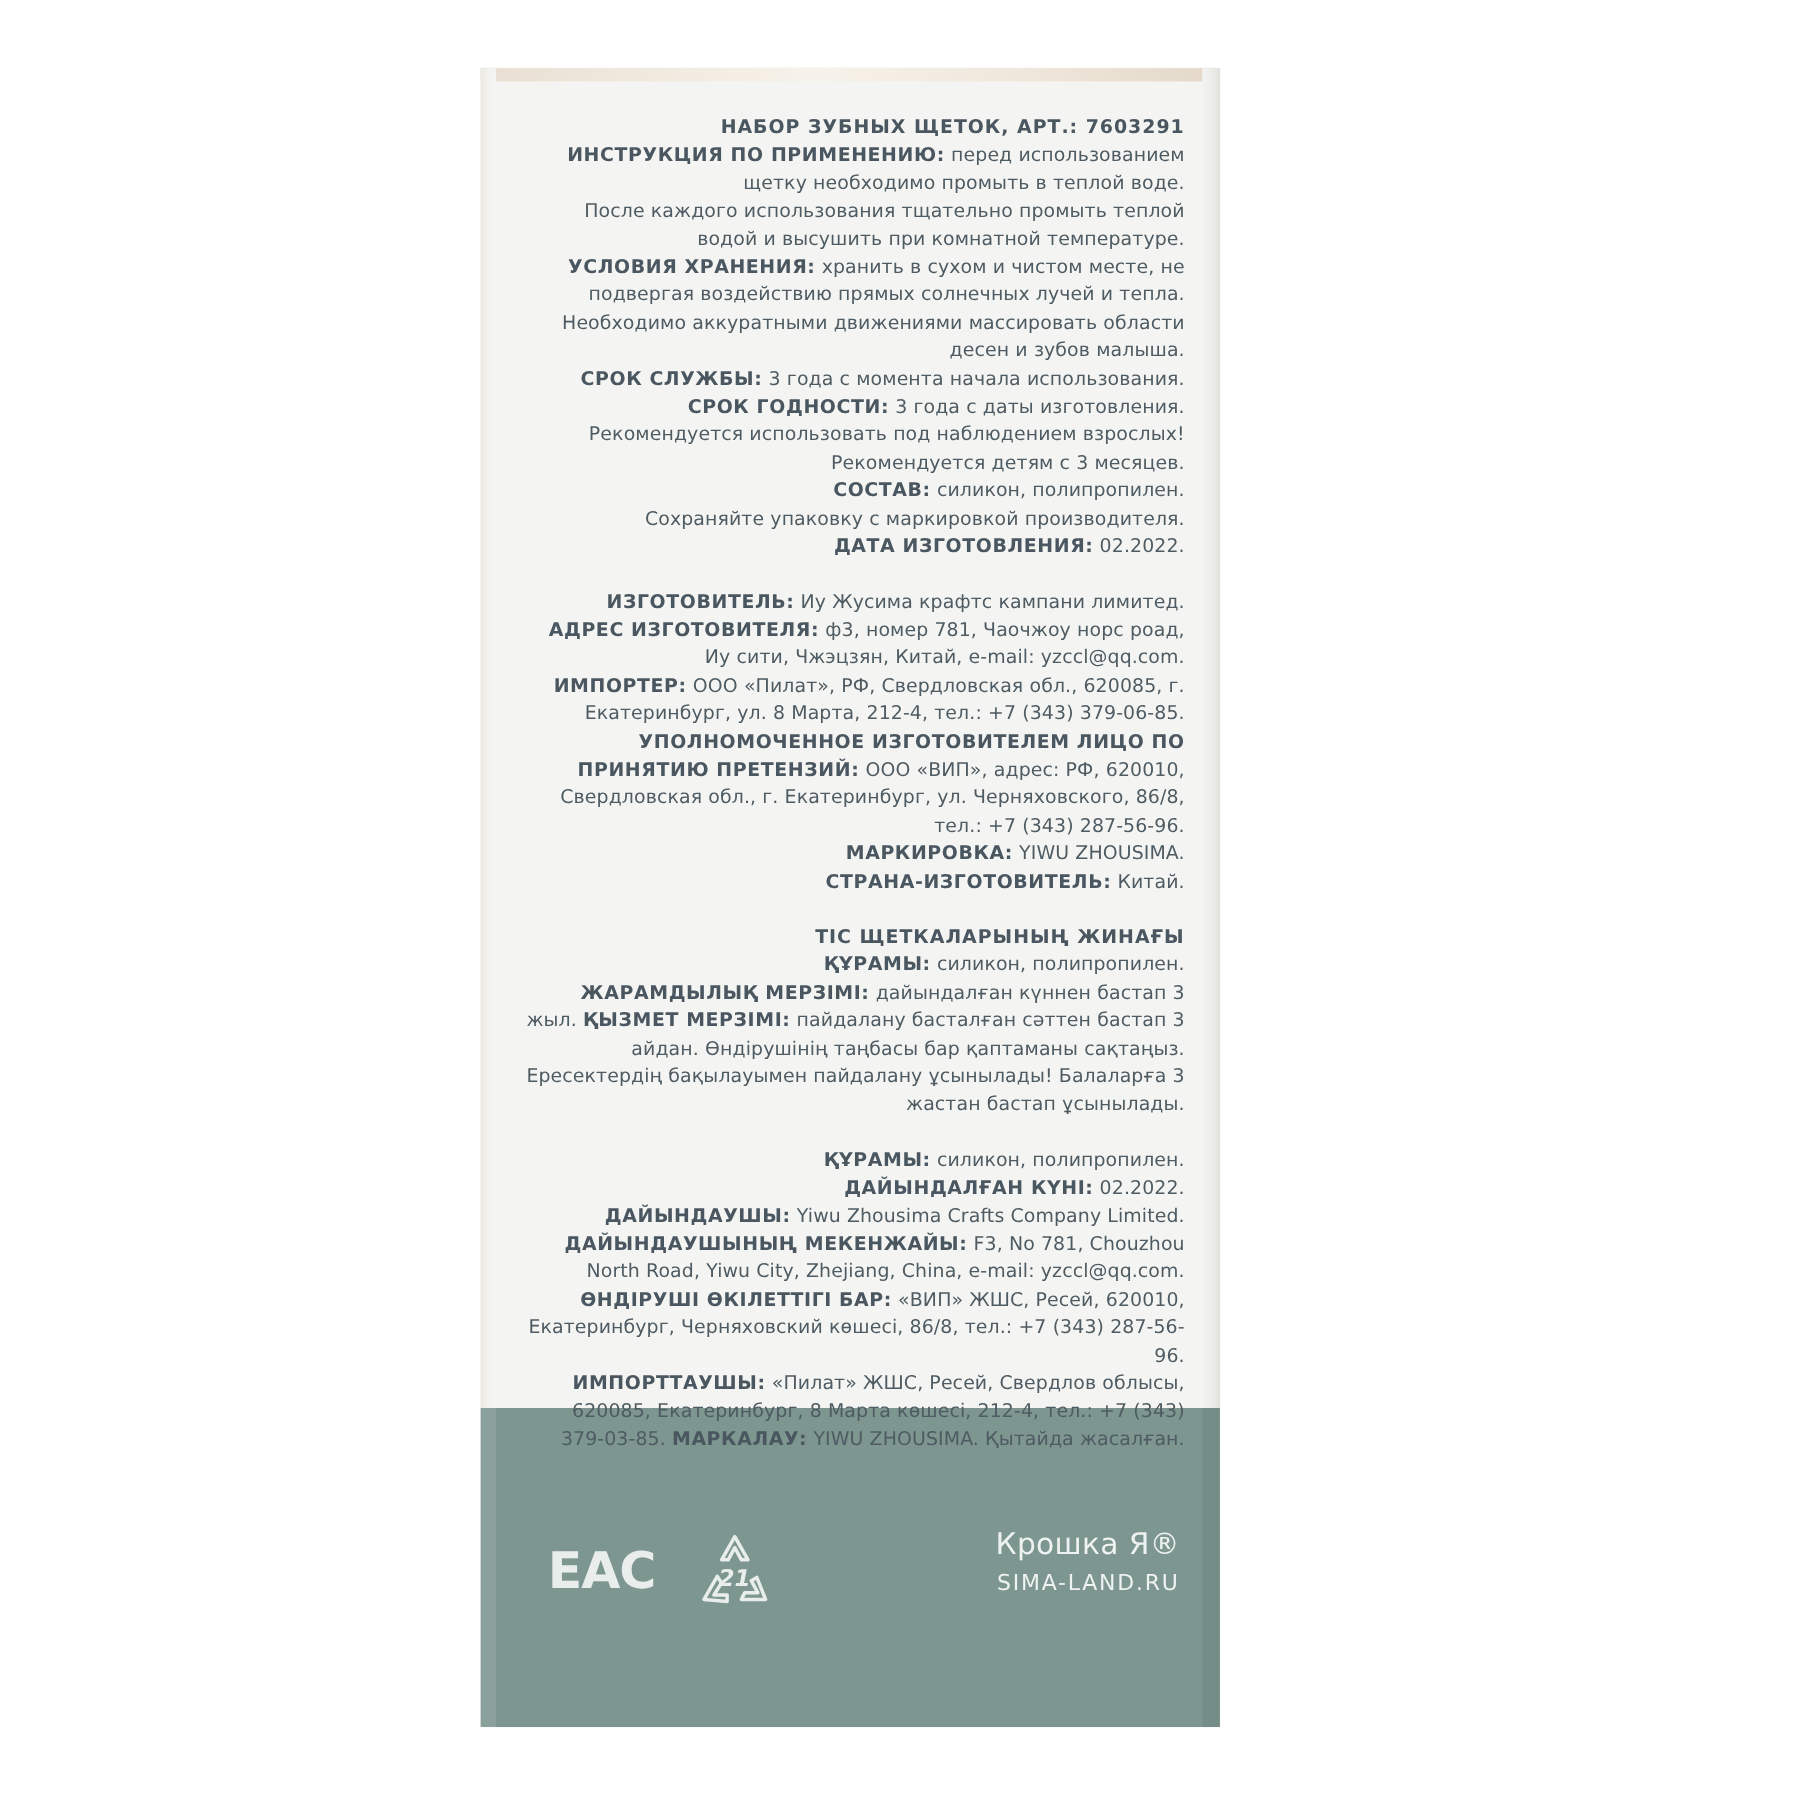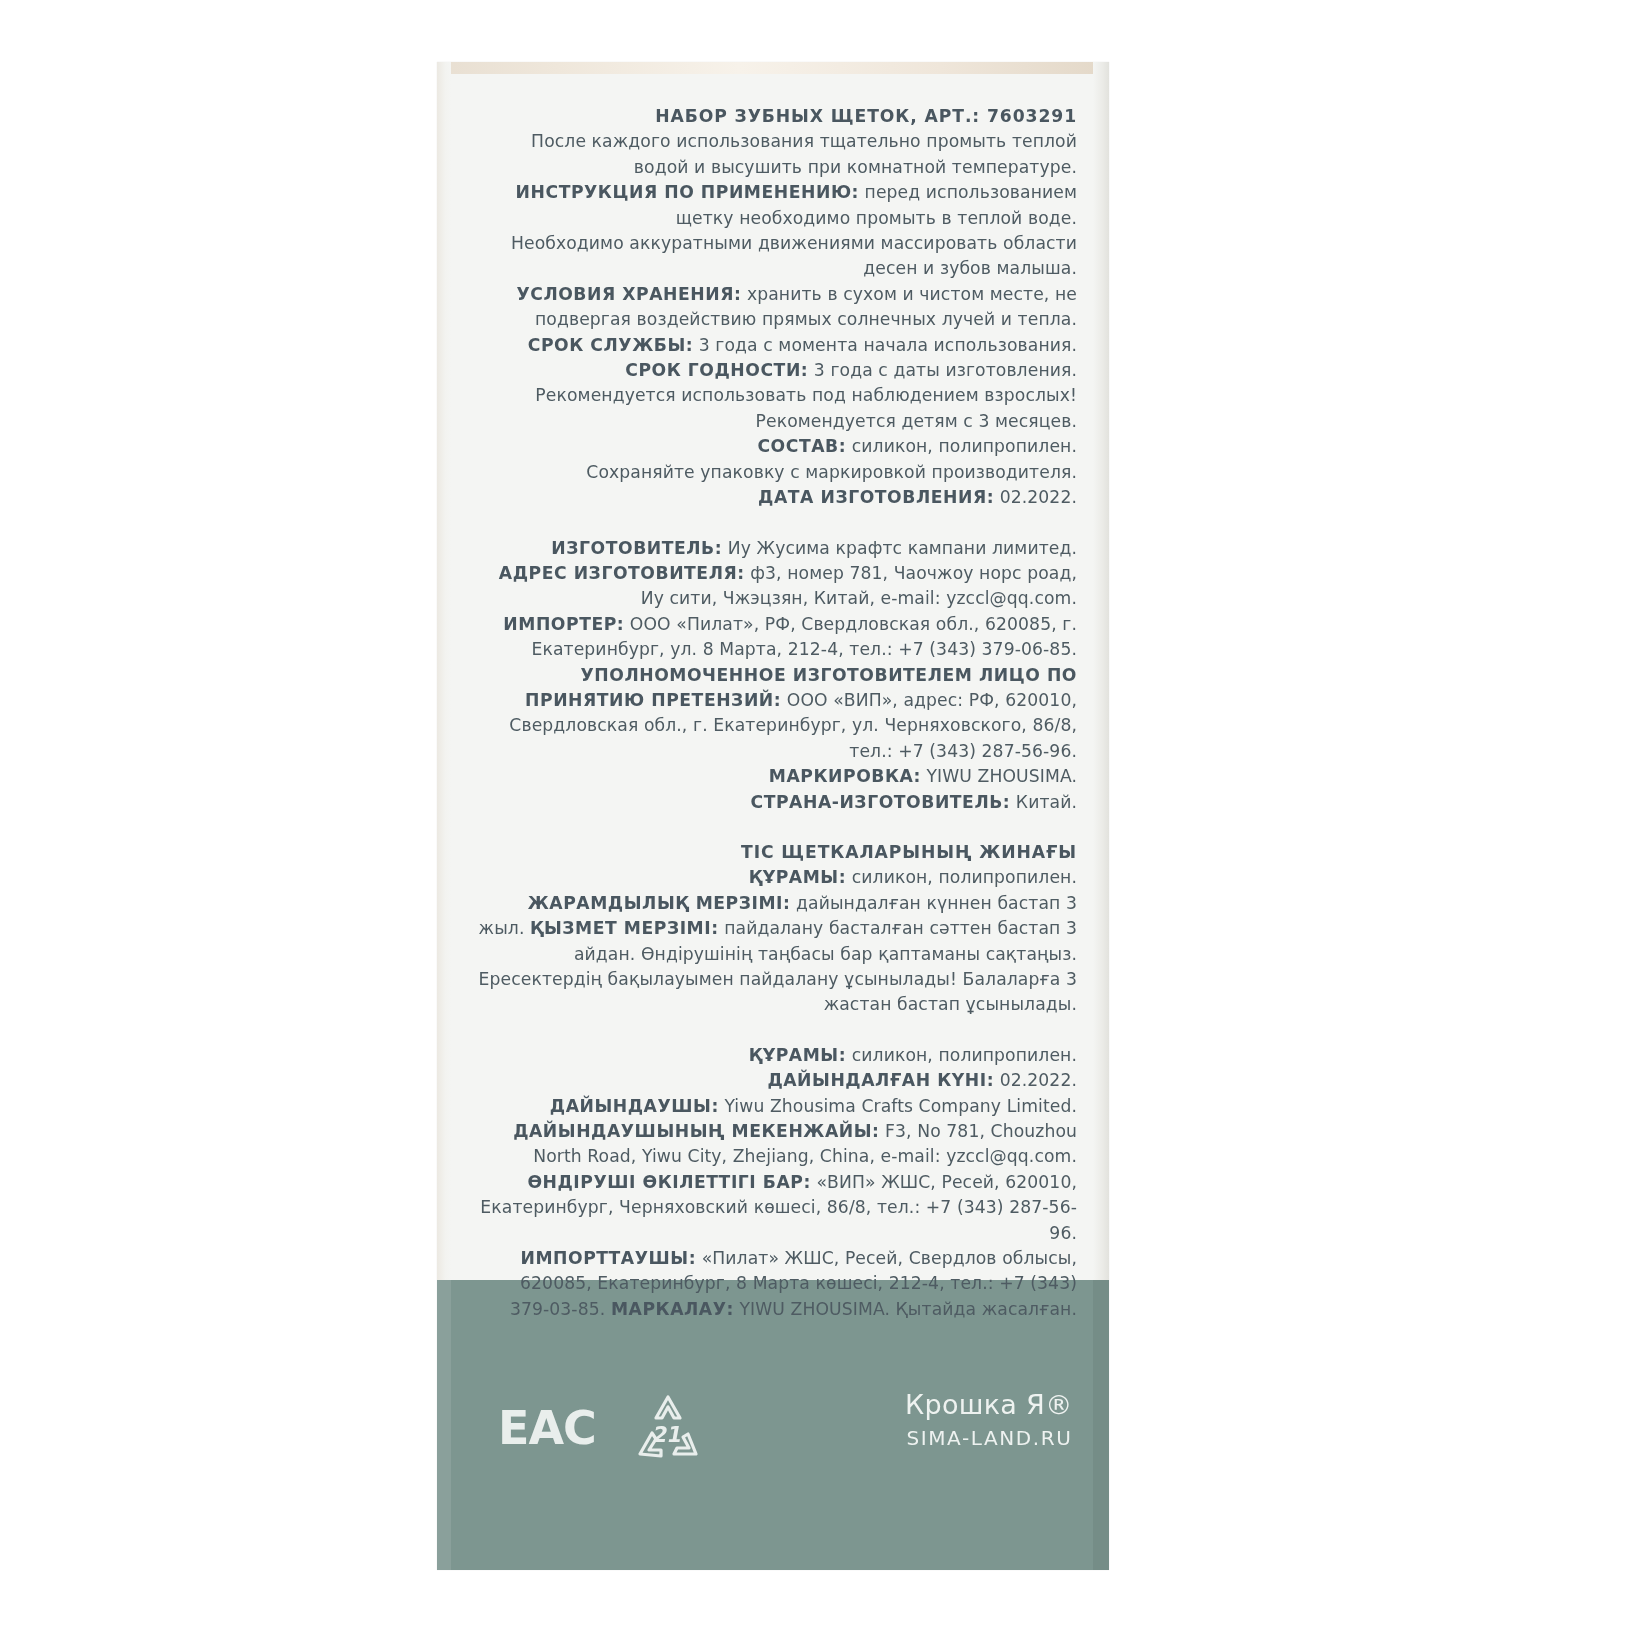--- a/index.html
+++ b/index.html
@@ -161,28 +161,28 @@
     <div class="inner-edge-r"></div>
   </div>
 
   <div id="text-col">
 
     <div class="block">
       <span class="caps-title">НАБОР ЗУБНЫХ ЩЕТОК, АРТ.: 7603291</span>
     </div>
 
     <div class="block">
+      <div class="line">
+        <b class="hd">ИНСТРУКЦИЯ ПО ПРИМЕНЕНИЮ:</b><span> перед использованием щетку необходимо промыть в теплой воде.</span>
+      </div>
       <div class="line">После каждого использования тщательно промыть теплой водой и высушить при комнатной температуре.</div>
       <div class="line">
-        <b class="hd">ИНСТРУКЦИЯ ПО ПРИМЕНЕНИЮ:</b><span> перед использованием щетку необходимо промыть в теплой воде.</span>
+        <b class="hd">УСЛОВИЯ ХРАНЕНИЯ:</b><span> хранить в сухом и чистом месте, не подвергая воздействию прямых солнечных лучей и тепла.</span>
       </div>
       <div class="line">Необходимо аккуратными движениями массировать области десен и зубов малыша.</div>
-      <div class="line">
-        <b class="hd">УСЛОВИЯ ХРАНЕНИЯ:</b><span> хранить в сухом и чистом месте, не подвергая воздействию прямых солнечных лучей и тепла.</span>
-      </div>
       <div class="line">
         <b class="hd">СРОК СЛУЖБЫ:</b><span> 3 года с момента начала использования.</span>
       </div>
       <div class="line">
         <b class="hd">СРОК ГОДНОСТИ:</b><span> 3 года с даты изготовления.</span>
       </div>
       <div class="line">Рекомендуется использовать под наблюдением взрослых!</div>
       <div class="line">Рекомендуется детям с 3 месяцев.</div>
       <div class="line">
         <b class="hd">СОСТАВ:</b><span> силикон, полипропилен.</span>

